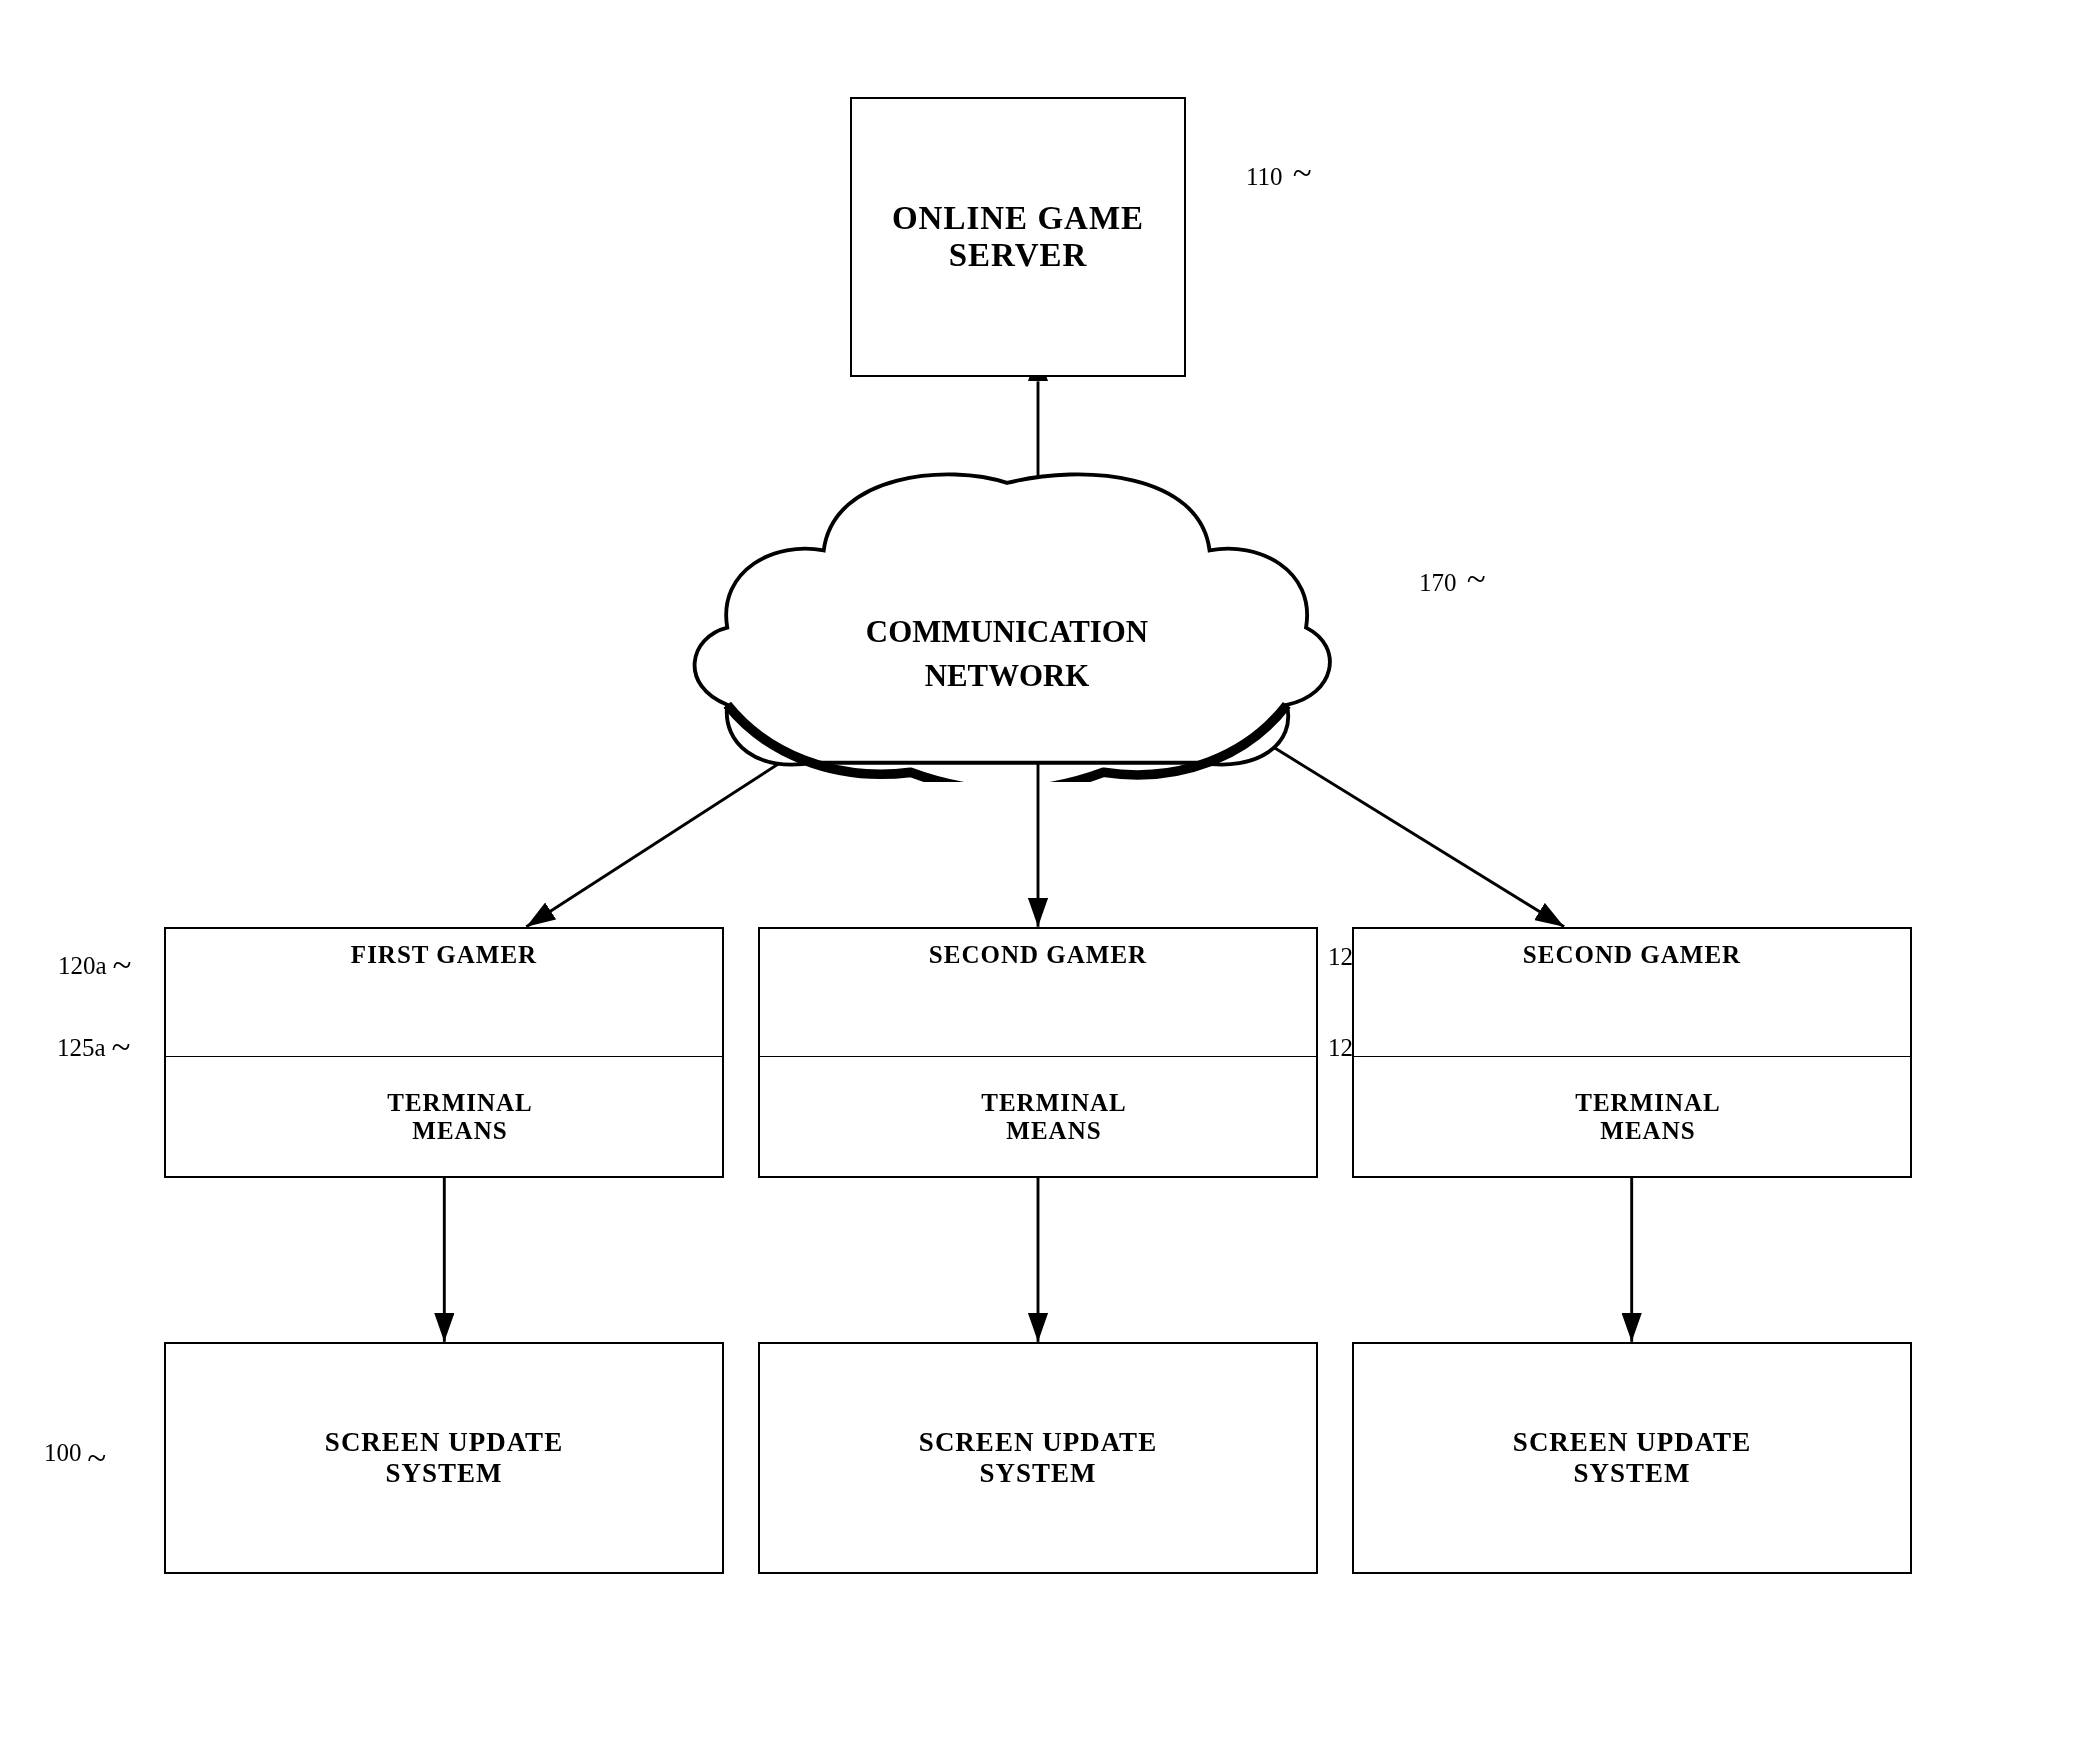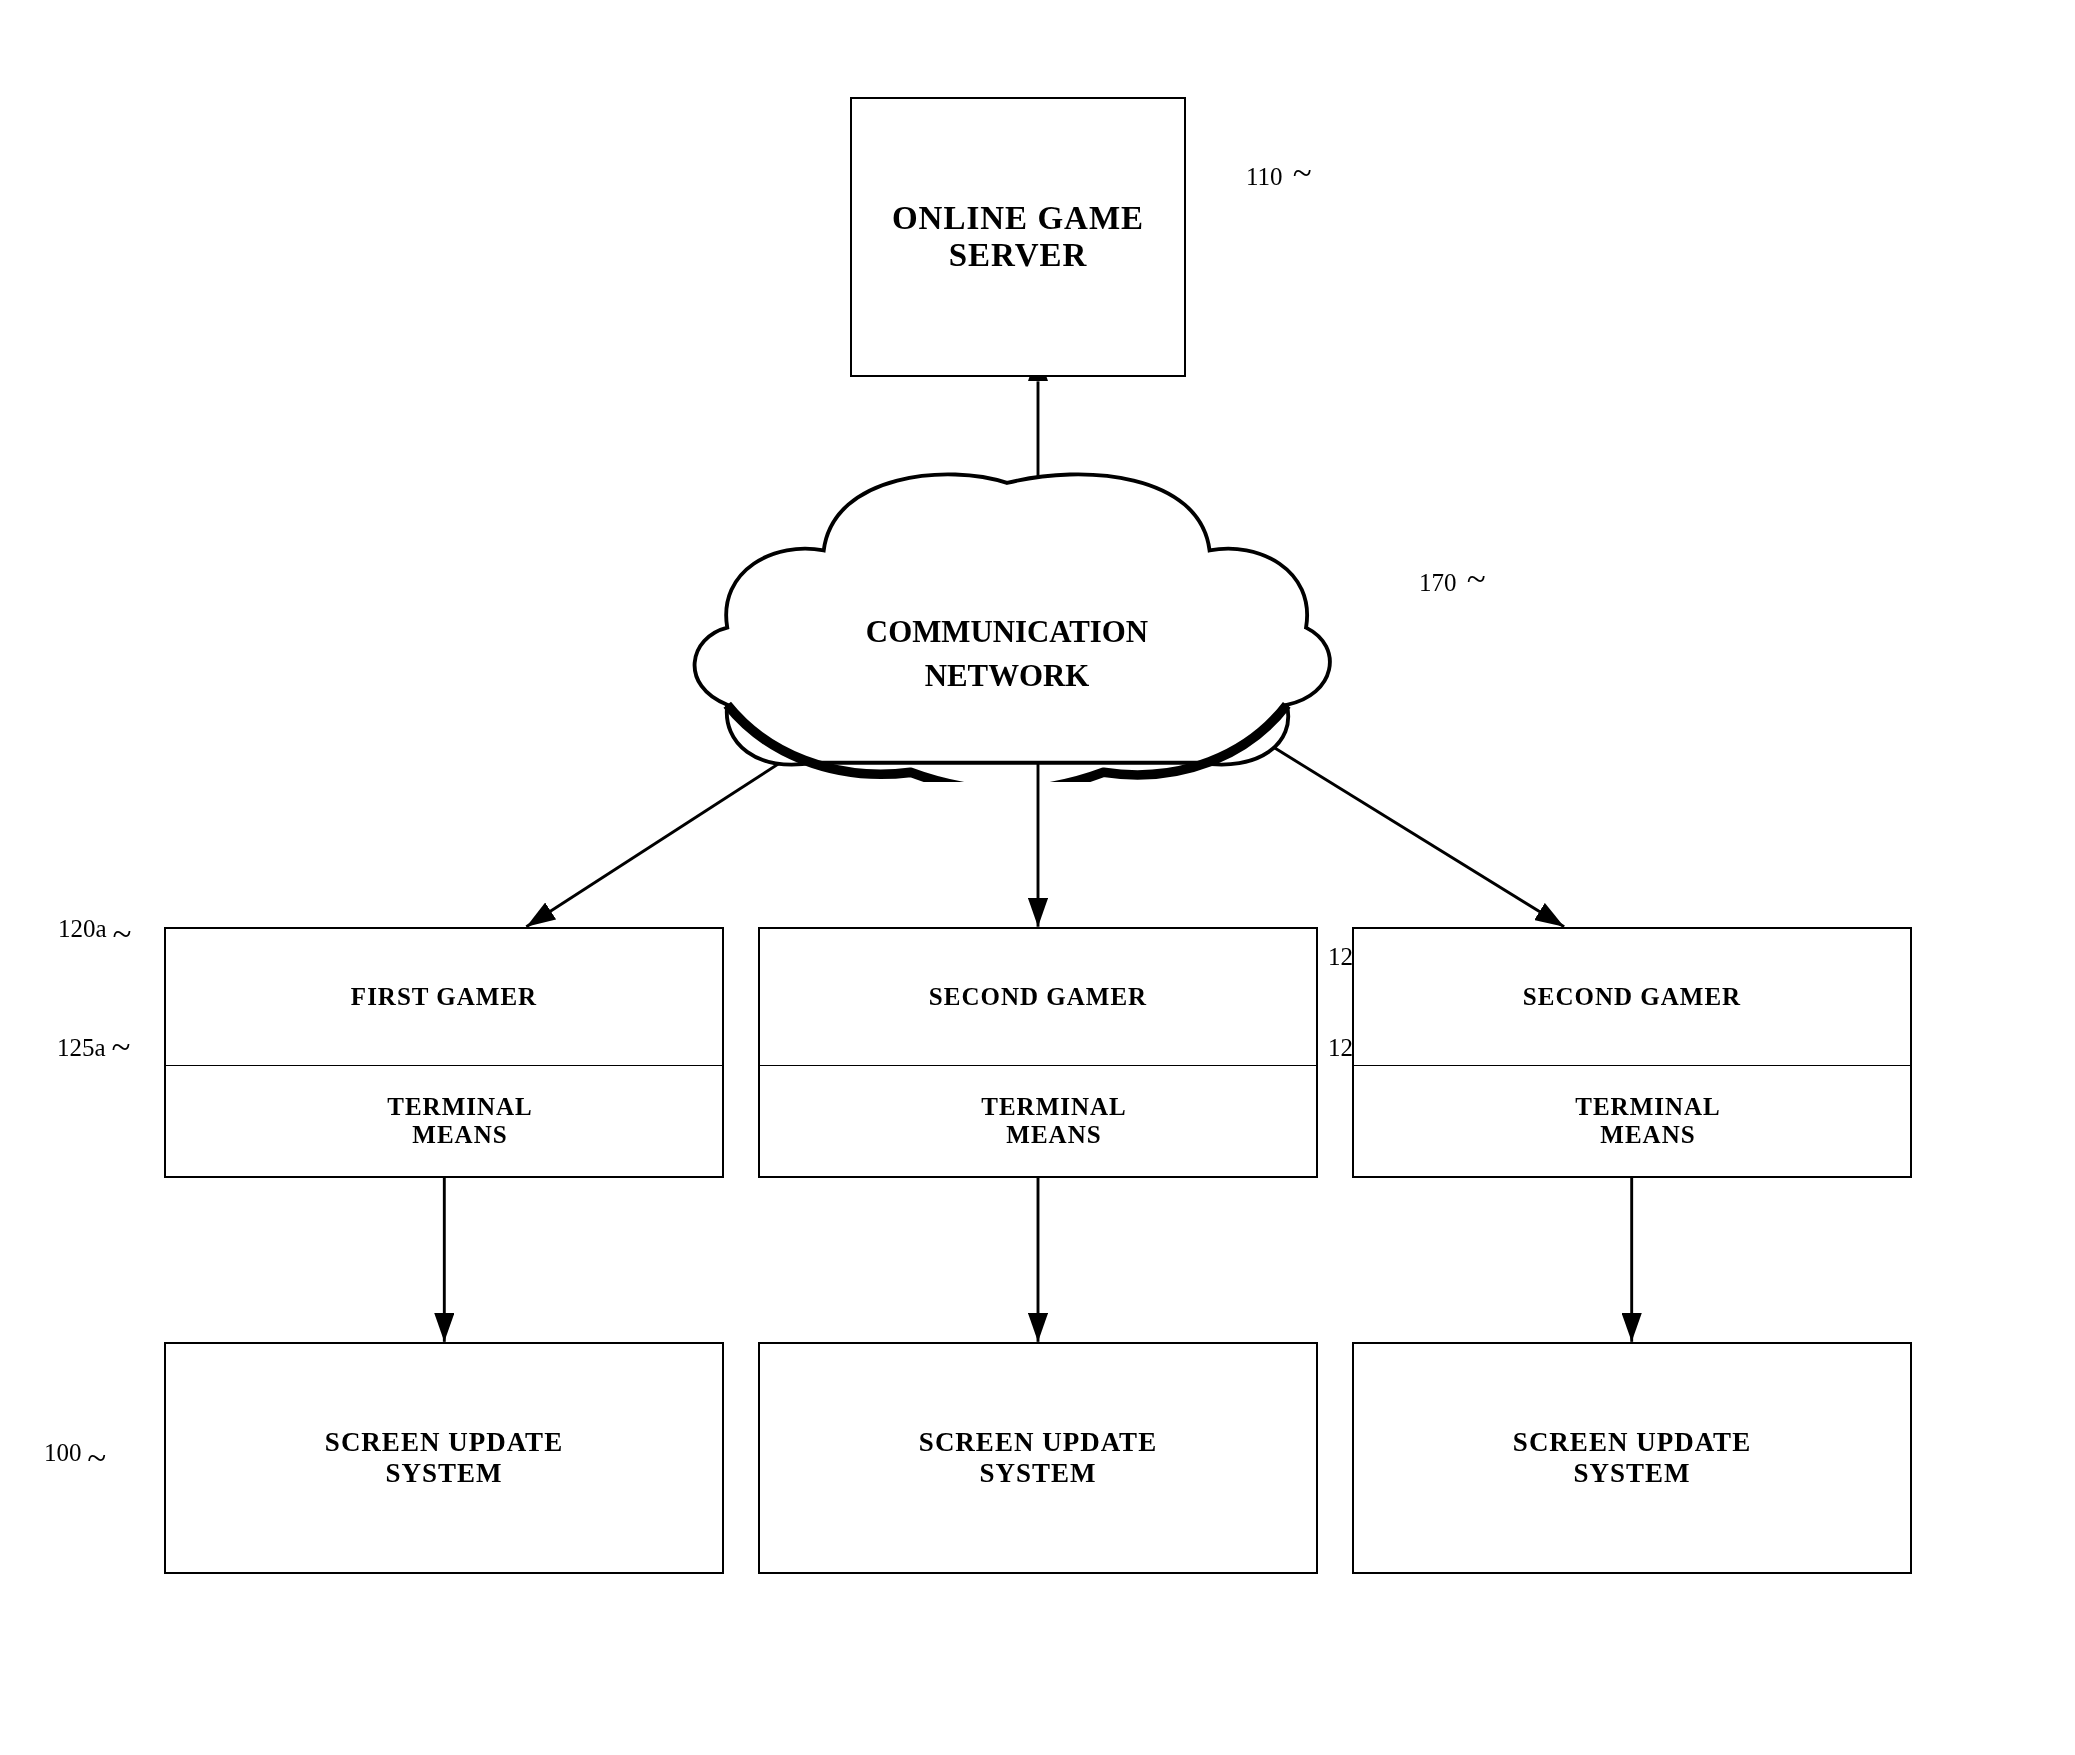--- a/index.html
+++ b/index.html
@@ -41,24 +41,24 @@
       flex-direction: column;
       text-align: center;
       font-size: 25px;
       font-weight: bold;
       letter-spacing: 1px;
     }
 
     .box-divided .top-half {
       flex: 1;
       display: flex;
-      align-items: center;
+      align-items: flex-start;
       justify-content: center;
       border-bottom: 1.9px solid #000;
-      padding: 21px;
+      padding: 12px;
     }
 
     .box-divided .bottom-half {
       flex: 1;
       display: flex;
       align-items: center;
       justify-content: center;
       padding: 7.7px;
       margin-left: 32px;
     }
@@ -175,21 +175,21 @@
 
   <div class="box-divided" style="left: 164px; top: 927px; width: 560px; height: 251px;">
     <div class="top-half">
       <span>FIRST GAMER</span>
     </div>
     <div class="bottom-half">
       <span>TERMINAL<br>MEANS</span>
     </div>
   </div>
 
-  <div class="ref-label" style="left: 58px; top: 915px; display:flex; align-items:flex-start;">
+  <div class="ref-label" style="left: 58px; top: 946px; display:flex; align-items:center;">
     <span>120a</span>
     <span style="font-size:35px; margin-left:5.8px;">~</span>
   </div>
 
   <div class="ref-label" style="left: 57px; top: 1028px; display:flex; align-items:center;">
     <span>125a</span>
     <span style="font-size:35px; margin-left:5.8px;">~</span>
   </div>
 
   <div class="box-divided" style="left: 758px; top: 927px; width: 560px; height: 251px;">

